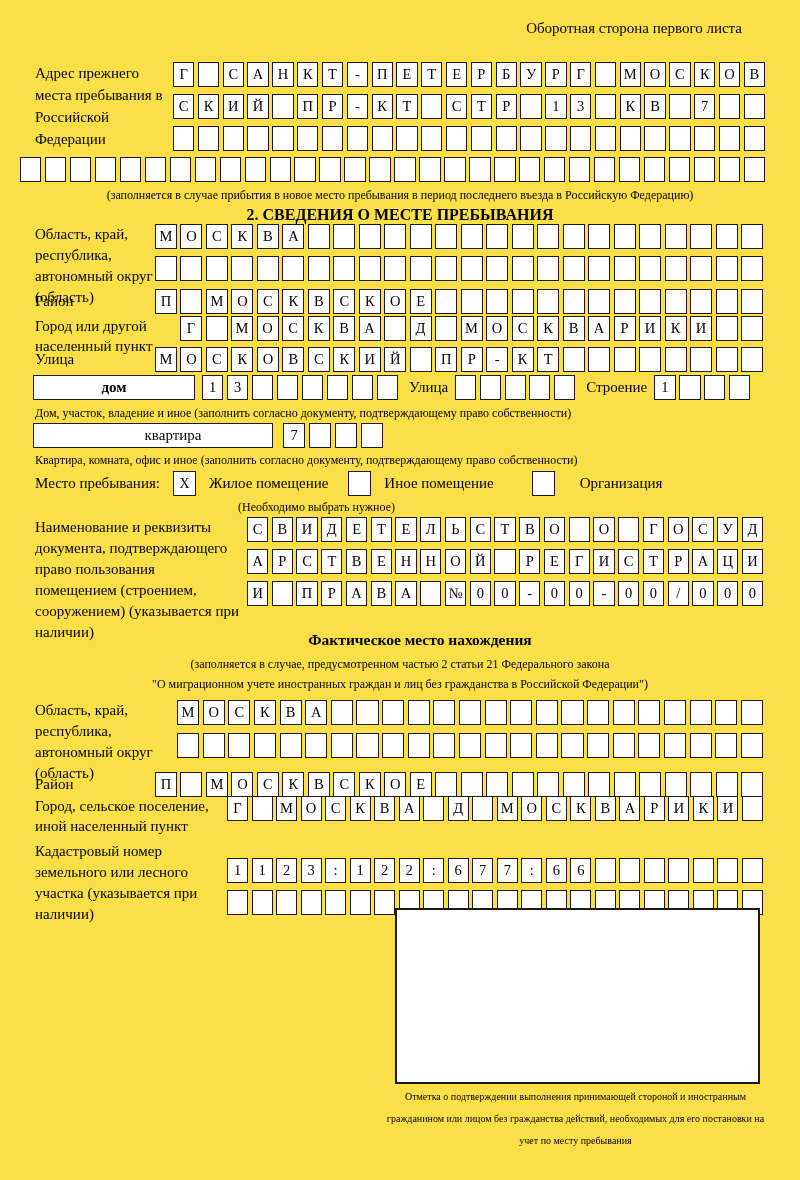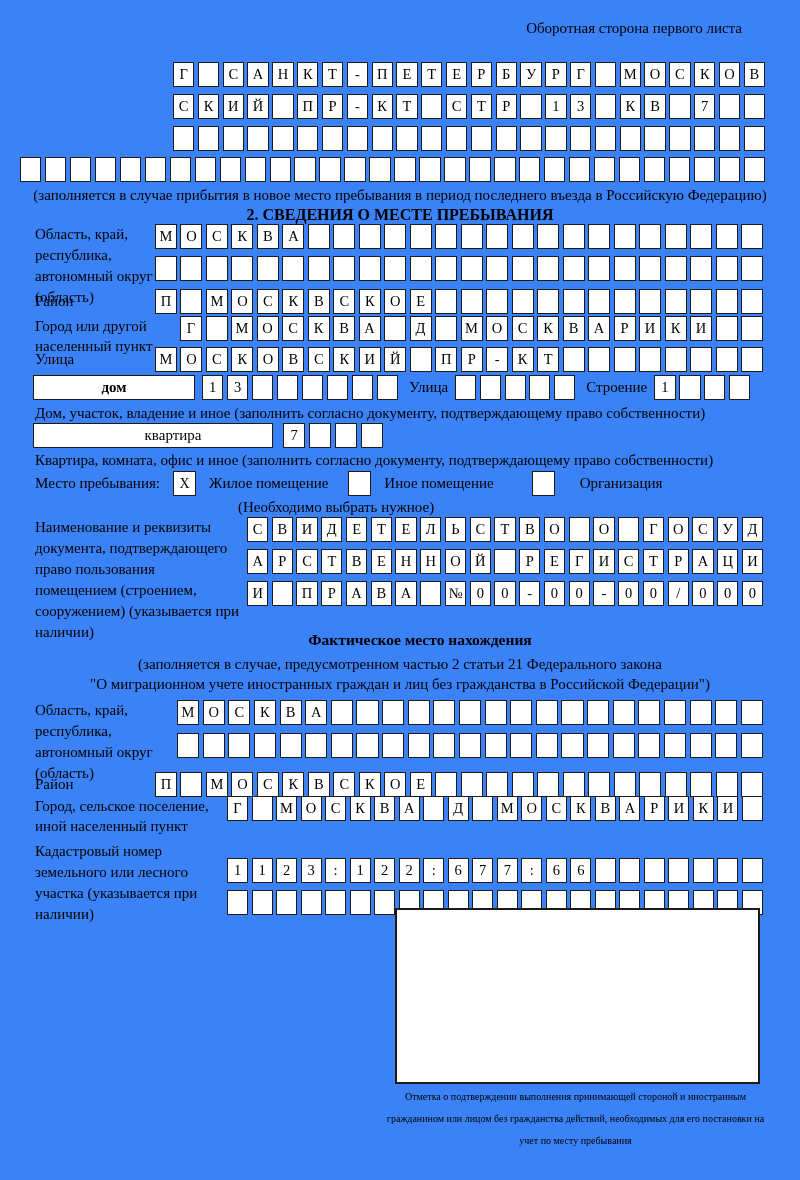--- a/index.html
+++ b/index.html
@@ -1,22 +1,22 @@
 <!DOCTYPE html>
 <html><head>
 <meta charset="utf-8">
 <style>
   html,body { margin:0; padding:0; background:#fff; }
   .page {
-    position:relative; width:800px; height:1180px; background:#3b82f6;
+    position:relative; width:800px; height:1180px; background:#fde047;
     font-family:"Liberation Serif","DejaVu Serif",serif; color:#000; overflow:hidden;
   }
   .abs { position:absolute; }
   .lbl { font-size:15px; line-height:21px; }
-  .note { font-size:15px; line-height:17px; }
+  .note { font-size:12px; line-height:17px; }
   .center { text-align:center; }
   .bold { font-weight:bold;padding-left:20px; }
   .title { font-size:16px; font-weight:bold; }
   .cells { display:grid; gap:3.5px; position:absolute; }
   .cell {
     border:1.7px solid #1b1b1b; height:23px; background:#fff;
     display:flex; align-items:center; justify-content:center;
     font-size:14.5px; overflow:hidden;
   }
   .wbox {
@@ -30,20 +30,21 @@
   .flexrow { display:flex; align-items:center; }
   .stamp-box { border:2px solid #1b1b1b; background:#fff; }
 </style>
 </head>
 <body>
 
 <div class="page">
 
   <div class="abs lbl" style="top:18px; right:58px;">Оборотная сторона первого листа</div>
 
+  <div class="abs lbl" style="left:35px; top:62px; width:138px; line-height:22px;">Адрес прежнего места пребывания в Российской Федерации</div>
   <div class="cells" style="left: 173px; top: 62px; width: 592px; grid-template-columns: repeat(24, 1fr);">
       <div class="cell">Г</div>
       <div class="cell"></div>
       <div class="cell">С</div>
       <div class="cell">А</div>
       <div class="cell">Н</div>
       <div class="cell">К</div>
       <div class="cell">Т</div>
       <div class="cell">-</div>
       <div class="cell">П</div>

